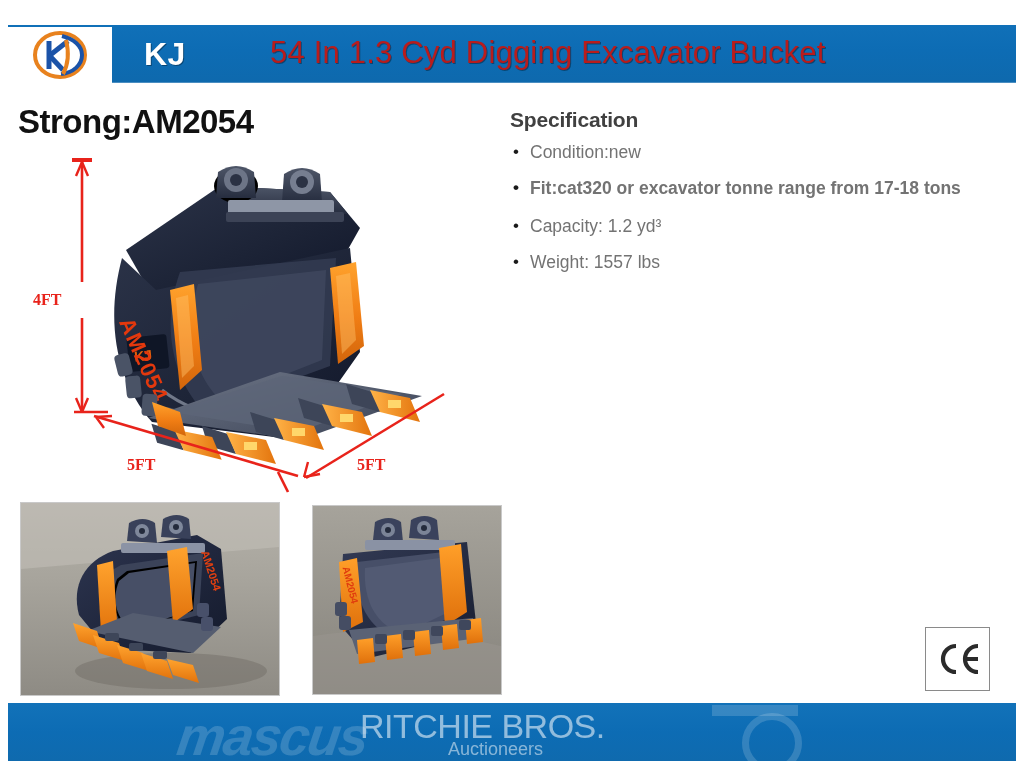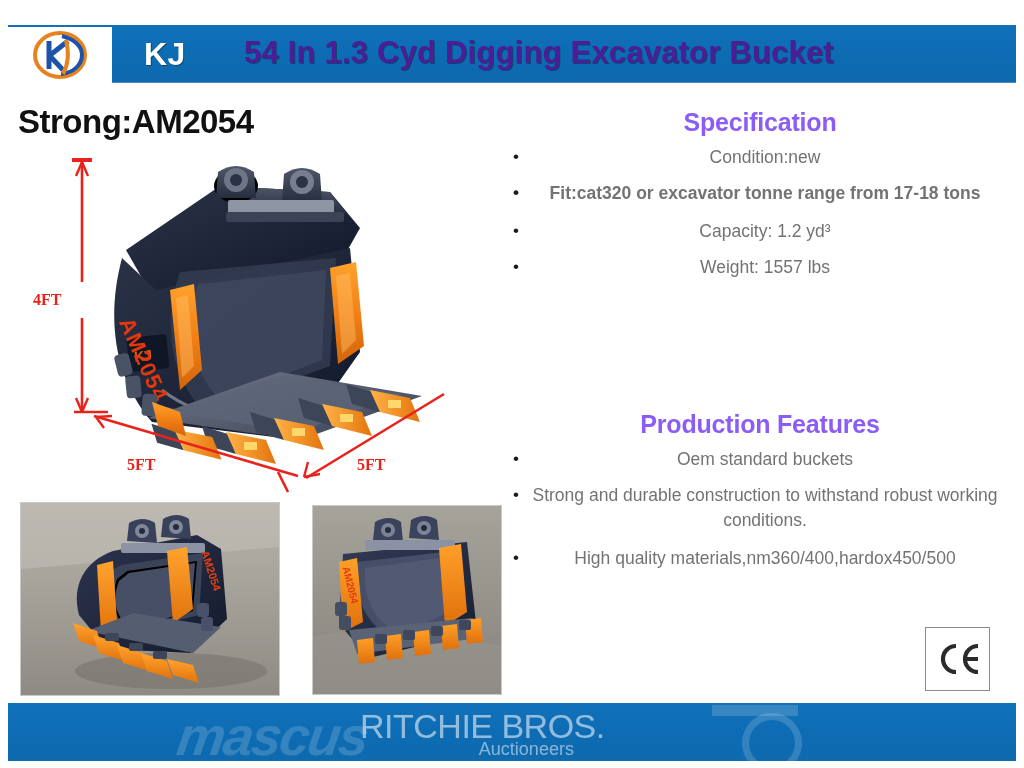--- a/index.html
+++ b/index.html
@@ -14,21 +14,20 @@
     font-family: "Liberation Sans", sans-serif;
     position: relative;
   }
 
   #page {
     position: absolute;
     left: 0; top: 0;
     width: 1024px;
     height: 768px;
     background: #ffffff;
-    text-align: center;
   }
 
   
   .header-bar {
     position: absolute;
     left: 8px;
     top: 25px;
     width: 1008px;
     height: 58px;
     background: linear-gradient(180deg, #1070b8 0%, #0d6cb4 45%, #0e69ad 100%);
@@ -53,25 +52,25 @@
     top: 34px;
     font-size: 32px;
     font-weight: bold;
     color: #ffffff;
     letter-spacing: 0.5px;
     text-shadow: 1px 1px 0 rgba(0,0,0,0.35);
     line-height: 40px;
   }
   .header-title {
     position: absolute;
-    left: 244px;
+    left: 270px;
     top: 33px;
     font-size: 31px;
-    font-weight: bold;
-    color: #4c1d95;
+    font-weight: normal;
+    color: #b91c1c;
     letter-spacing: 0.2px;
     text-shadow: 1px 1px 0 rgba(0,0,0,0.35);
     line-height: 40px;
     white-space: nowrap;
   }
 
   
   .model-label {
     position: absolute;
     left: 18px;
@@ -112,23 +111,23 @@
   }
   .photo-1 { left: 20px;  top: 502px; width: 258px; height: 192px; }
   .photo-2 { left: 312px; top: 505px; width: 188px; height: 188px; }
   .photo svg { display:block; width: 100%; height: 100%; }
 
   
   .spec-block { position: absolute; left: 510px; top: 108px; width: 500px; }
   .feat-block { position: absolute; left: 510px; top: 410px; width: 500px; }
 
   .section-title {
-    font-size: 25px;
+    font-size: 21px;
     font-weight: bold;
-    color: #8b5cf6;
+    color: #404040;
     margin: 0 0 8px 0;
     letter-spacing: -0.2px;
   }
   .bullet-list { list-style: none; margin: 0; padding: 0; }
   .bullet-item {
     position: relative;
     padding-left: 20px;
     margin-bottom: 11px;
     font-size: 17.5px;
     color: #737373;
@@ -486,28 +485,20 @@
   <div class="spec-block">
     <h2 class="section-title">Specification</h2>
     <ul class="bullet-list">
       <li class="bullet-item">Condition:new</li>
       <li class="bullet-item b-bold wrap-2">Fit:cat320 or excavator tonne range from 17-18 tons</li>
       <li class="bullet-item">Capacity: 1.2 yd³</li>
       <li class="bullet-item">Weight: 1557 lbs</li>
     </ul>
   </div>
 
-  <div class="feat-block">
-    <h2 class="section-title">Production Features</h2>
-    <ul class="bullet-list">
-      <li class="bullet-item">Oem standard buckets</li>
-      <li class="bullet-item wrap-2">Strong and durable construction to withstand robust working conditions.</li>
-      <li class="bullet-item">High quality materials,nm360/400,hardox450/500</li>
-    </ul>
-  </div>
 
   <div class="ce-box">
     <span>
       <svg class="ce-svg" viewBox="0 0 44 34" xmlns="http://www.w3.org/2000/svg">
         <path d="M20 4 A13 13 0 1 0 20 30" fill="none" stroke="#2b2b2b" stroke-width="4.2"></path>
         <path d="M42 4 A13 13 0 1 0 42 30" fill="none" stroke="#2b2b2b" stroke-width="4.2"></path>
         <rect x="29" y="15" width="13" height="4" fill="#2b2b2b"></rect>
       </svg>
     </span>
   </div>

